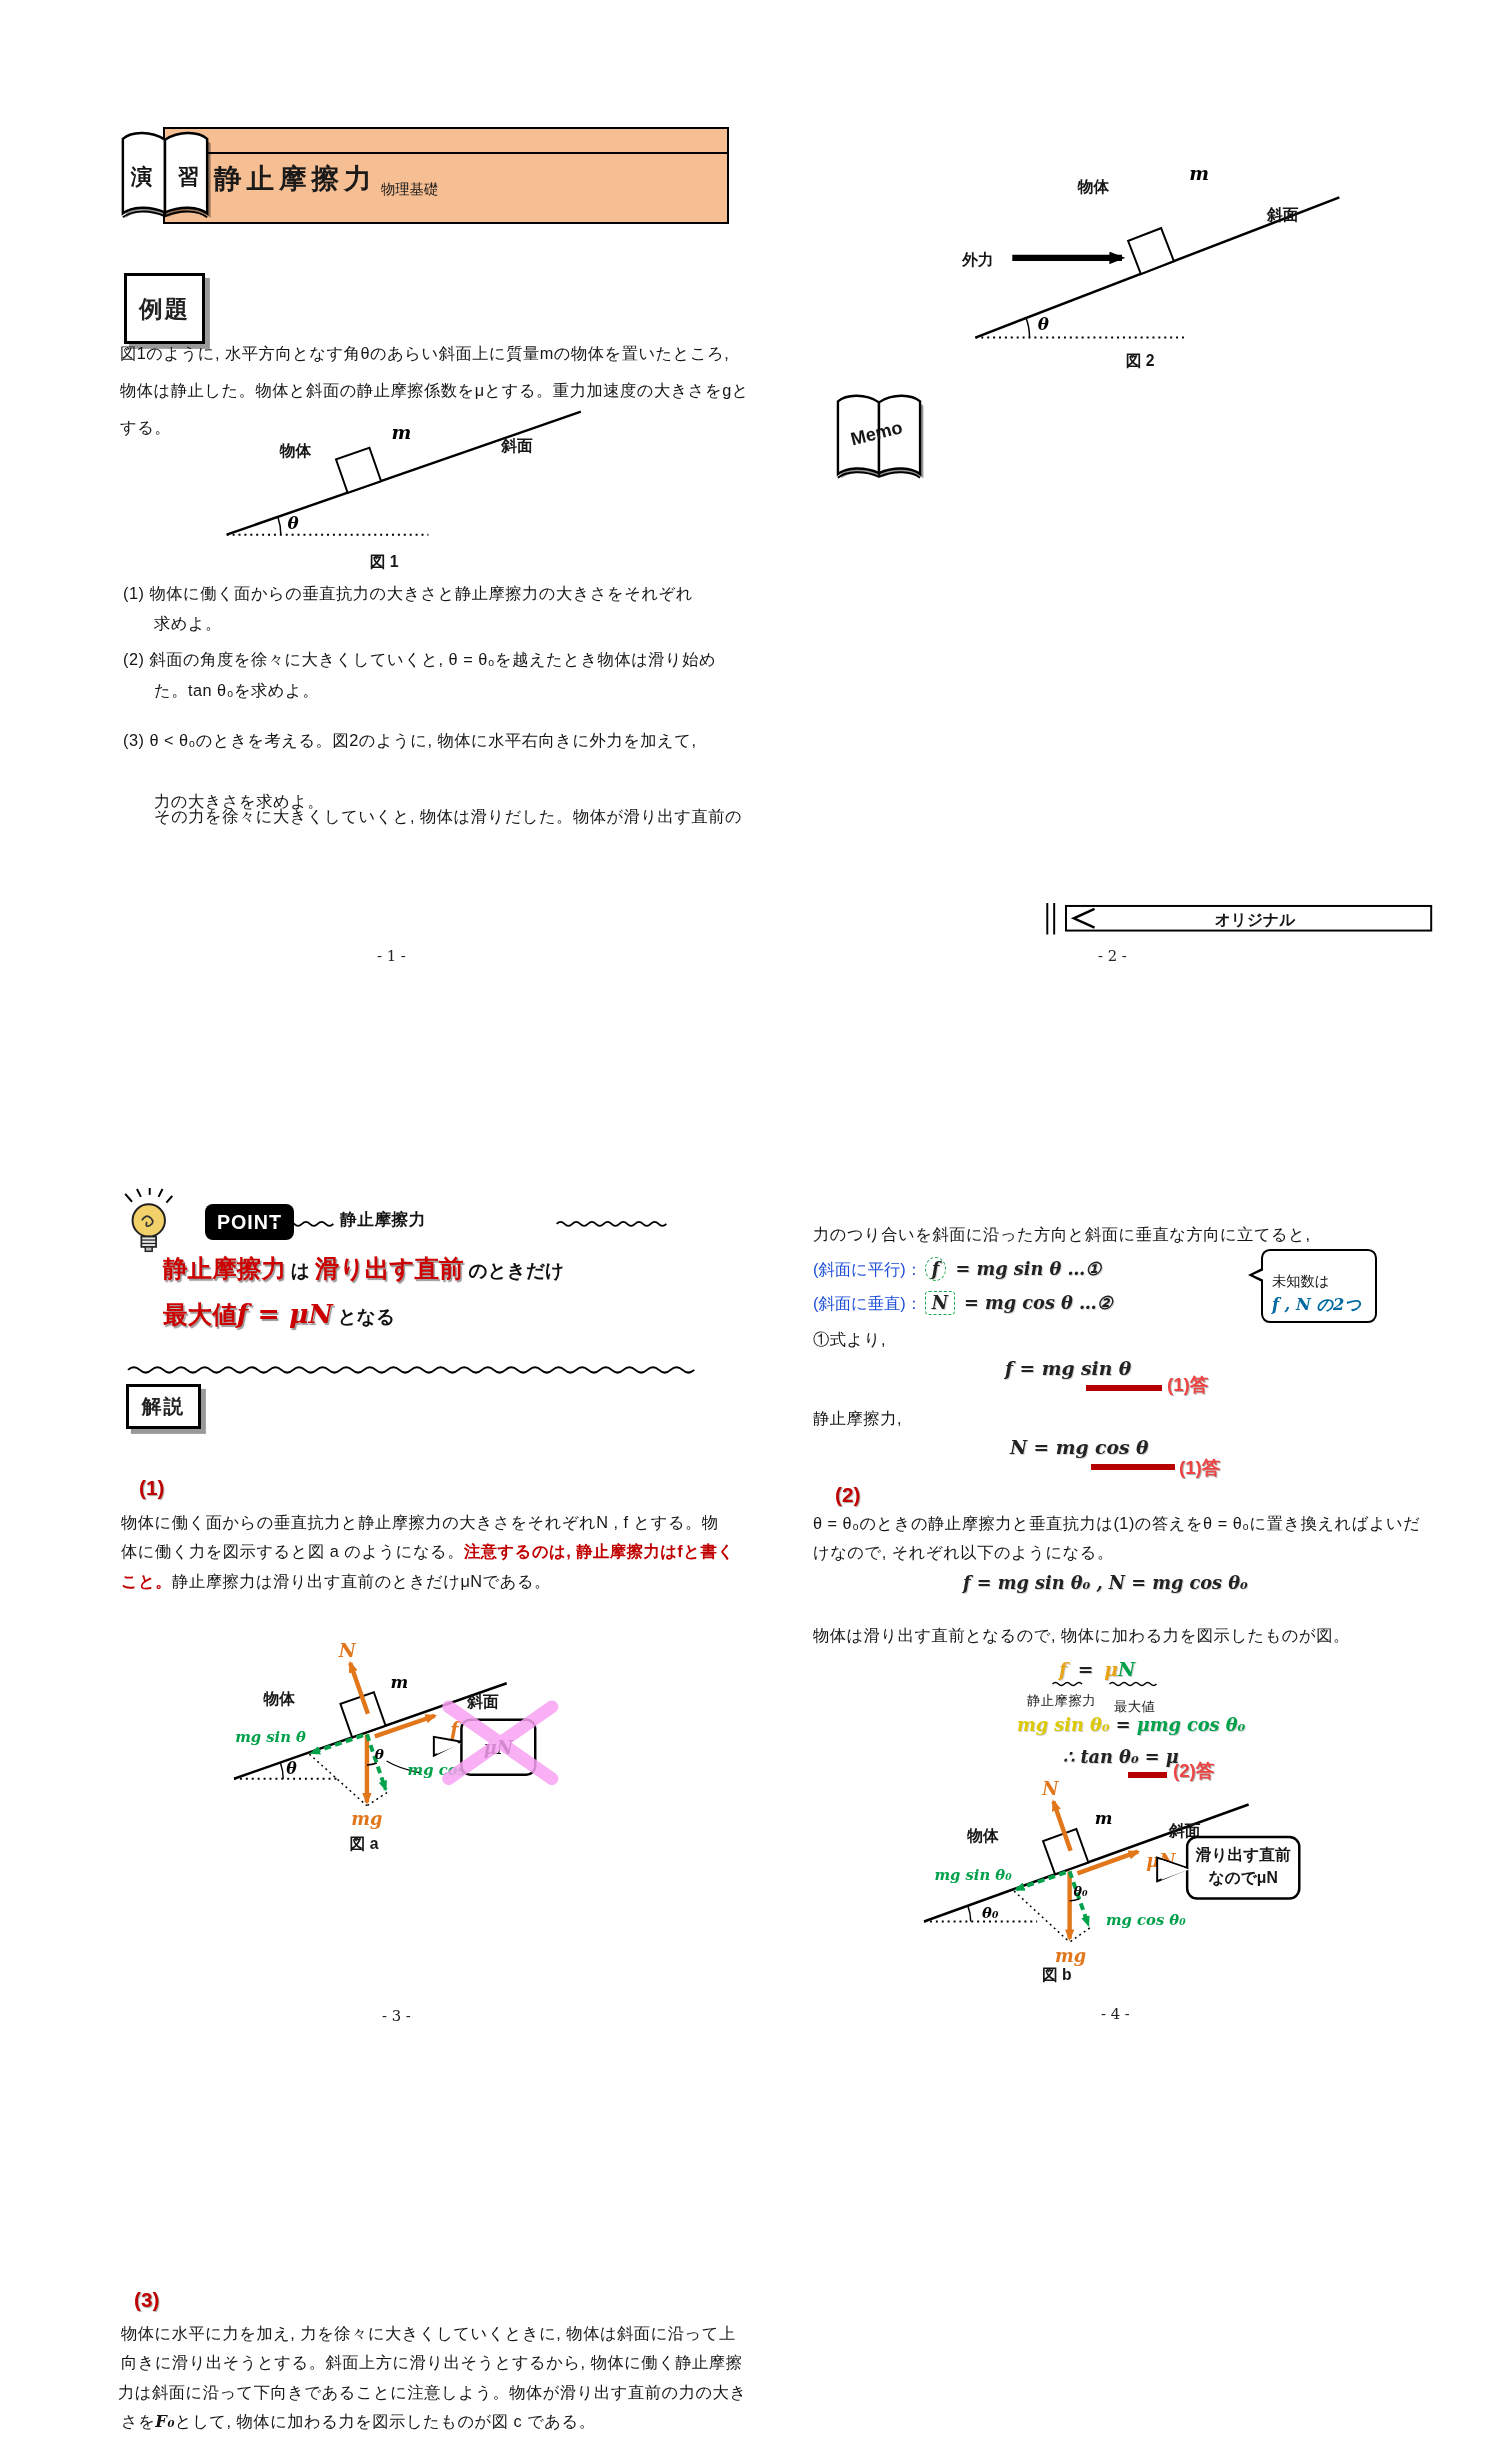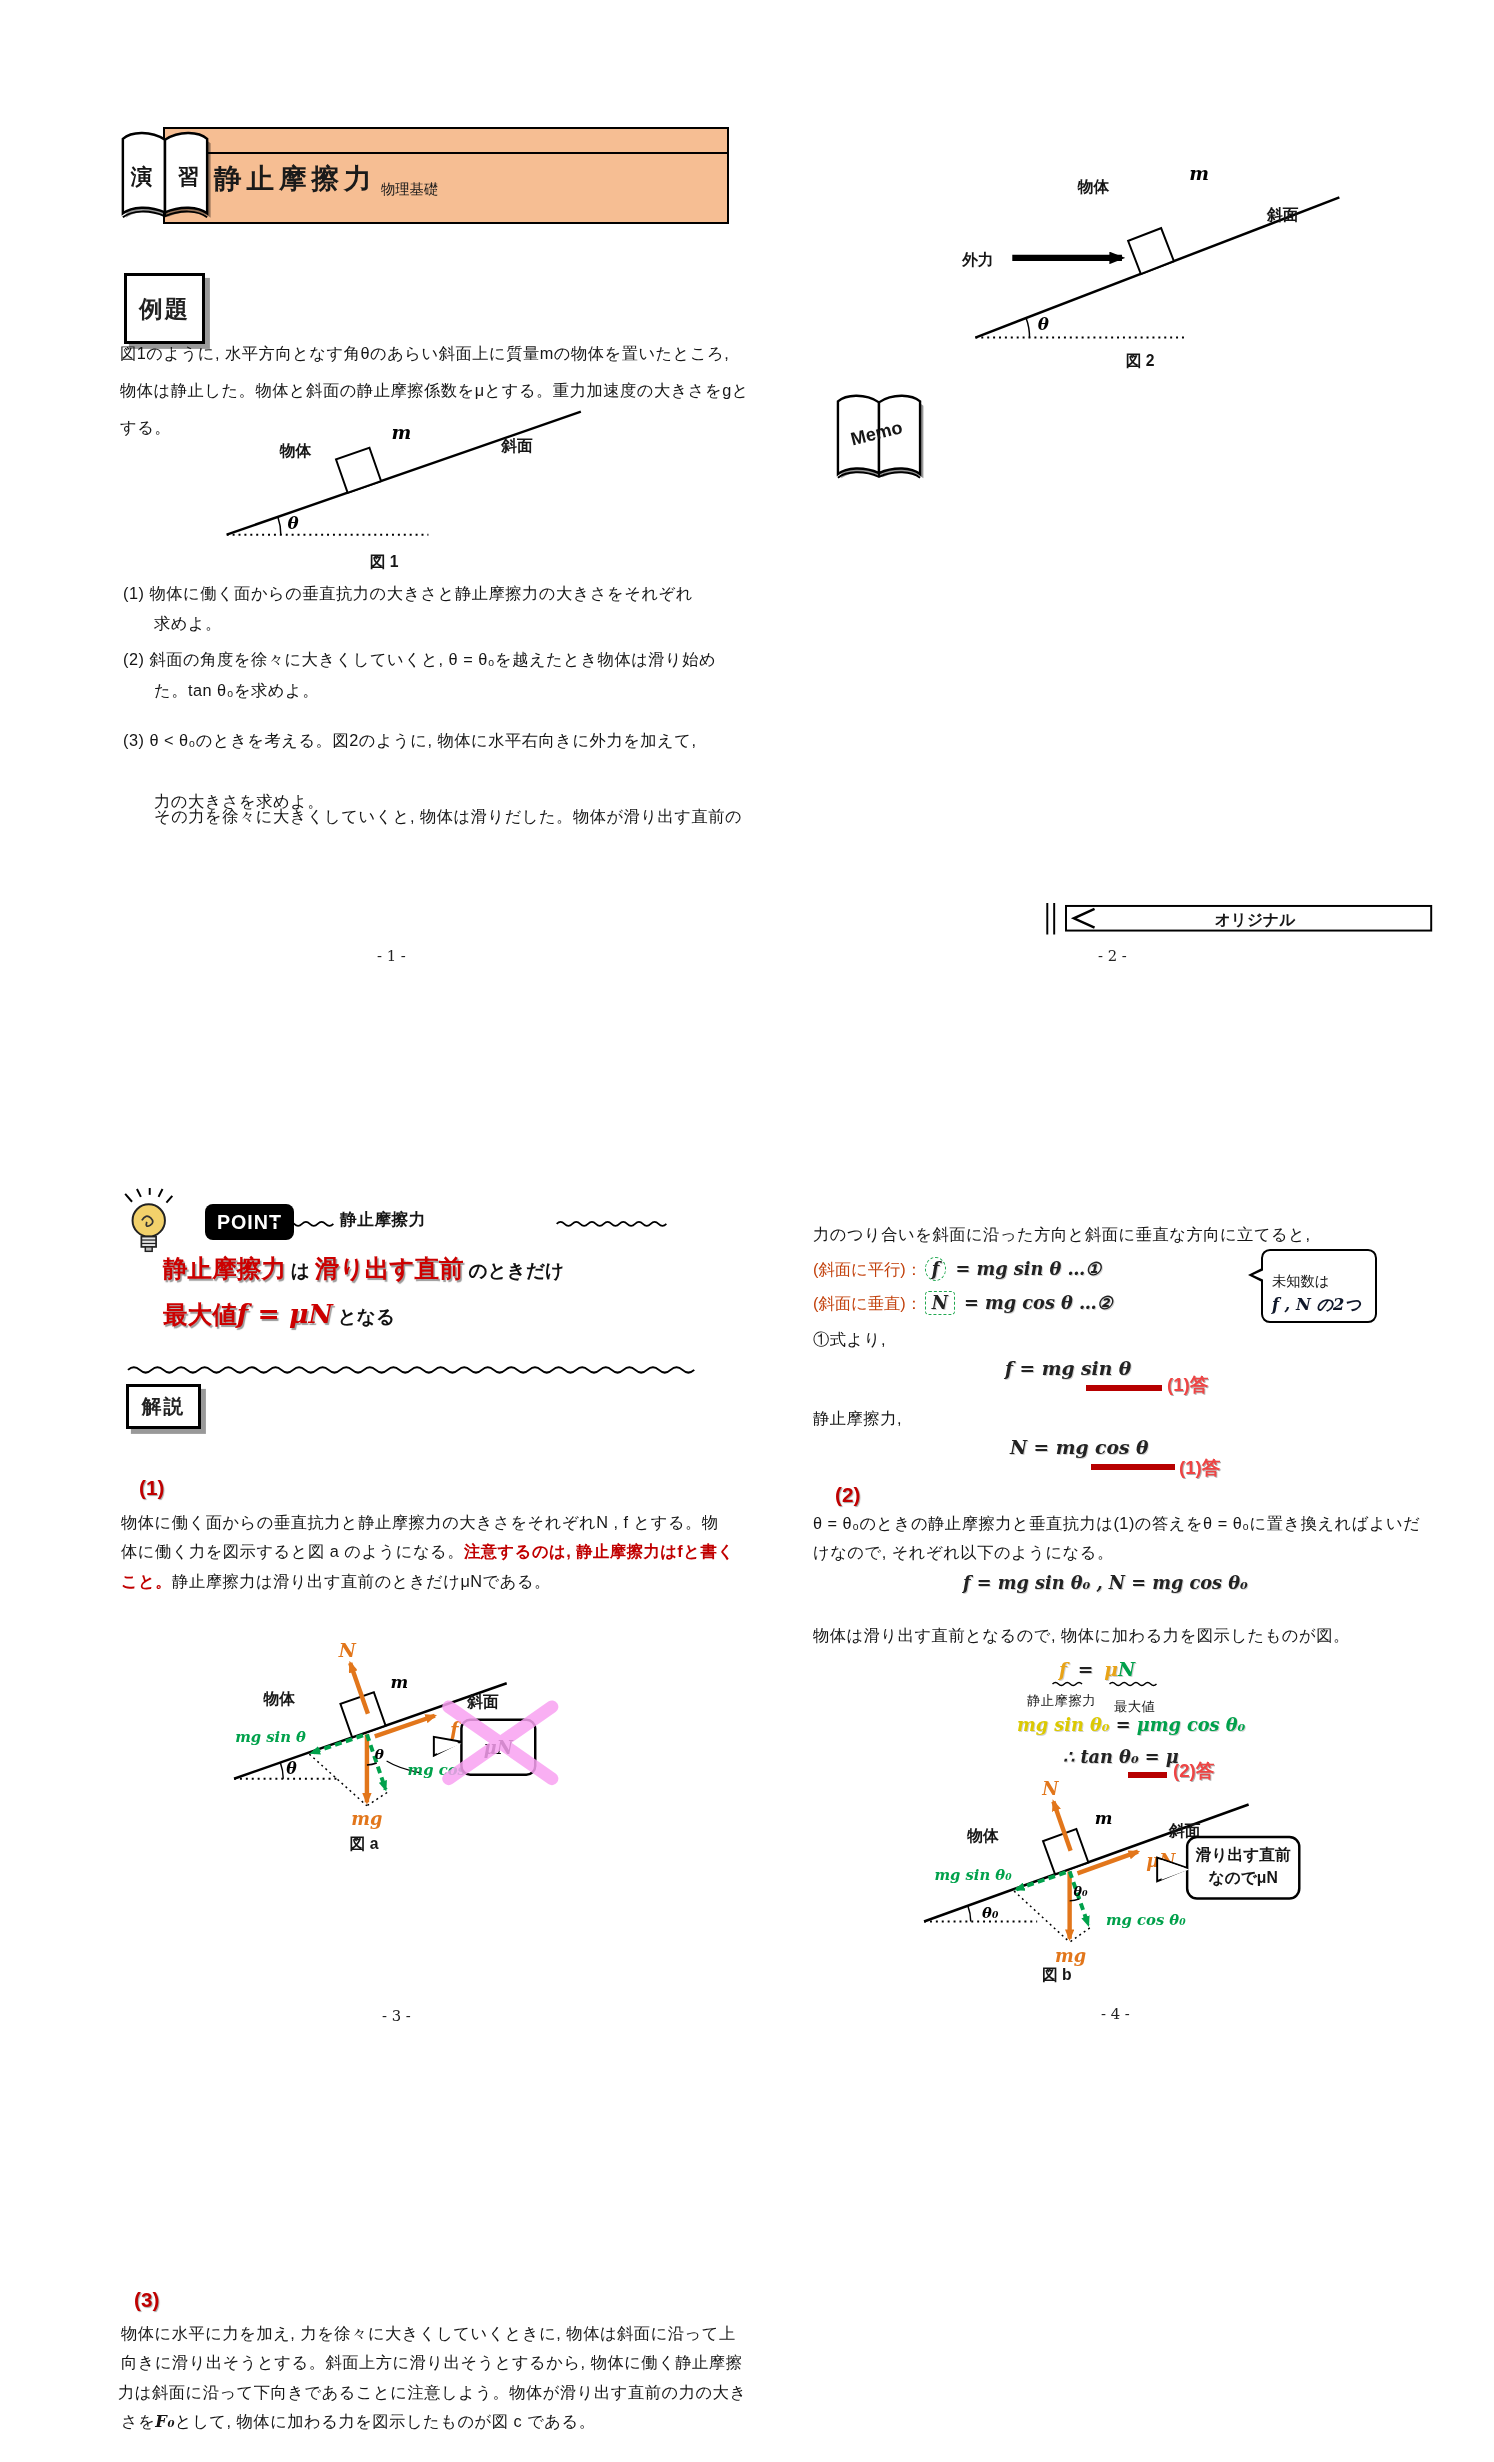--- a/index.html
+++ b/index.html
@@ -4,21 +4,21 @@
 <style>
   html,body{margin:0;padding:0;background:#fff;}
   #canvas{position:relative;width:1495px;height:3176px;background:#fff;overflow:hidden;
           font-family:"Liberation Sans",sans-serif;color:#111;}
   .abs{position:absolute;}
   .t{position:absolute;font-size:16.3px;color:#151515;white-space:nowrap;letter-spacing:0.5px;}
   .m{font-family:"DejaVu Serif",serif;font-style:italic;font-weight:700;}
   .eq{position:absolute;font-family:"DejaVu Serif",serif;font-style:italic;font-weight:700;
       font-size:17.7px;color:#222;white-space:nowrap;text-shadow:1px 1px 0 rgba(0,0,0,.18);}
   .lab{font-family:"Liberation Sans",sans-serif;font-style:normal;font-weight:400;font-size:16.3px;
-       text-shadow:none;color:#c2410c;}
+       text-shadow:none;color:#1d4ed8;}
   .redbold{color:#C00000;font-weight:700;}
   .snum{position:absolute;color:#C00000;font-weight:800;font-size:20.7px;
         text-shadow:1px 1px 1px rgba(0,0,0,.35);}
   .ans{position:absolute;color:#ef4444;font-weight:800;font-size:18.7px;
        text-shadow:1px 1px 0.5px rgba(0,0,0,.3);white-space:nowrap;}
   .rbar{position:absolute;background:#B70000;height:5.9px;} .green{color:#00A14B;} .gold{color:#E8A317;}
   .yellow{color:#DCC900;}
   .boxlabel{position:absolute;display:flex;align-items:center;justify-content:center;
     border:3px solid #000;background:#fff;font-weight:800;letter-spacing:2px;color:#222;
     box-shadow:4.9px 4.9px 0 rgba(70,70,70,.55);}
@@ -30,21 +30,21 @@
   .band-sub{position:absolute;left:216px;top:51px;font-size:14.3px;color:#1a1a1a;}
   .badge{position:absolute;background:#000;color:#fff;border-radius:7.9px;
          display:flex;align-items:center;justify-content:center;font-weight:800;}
   .think{position:absolute;background:#fff;border:2.5px solid #000;border-radius:8.9px;
          padding:4.9px 8.9px;z-index:3;}
   .think:before{content:"";position:absolute;left:-21.7px;top:16.7px;width:0;height:0;
      border:7.9px solid transparent;border-right:14.8px solid #000;}
   .think:after{content:"";position:absolute;left:-14.8px;top:18.7px;width:0;height:0;
      border:5.9px solid transparent;border-right:11.8px solid #fff;}
   .think .l1{font-size:14.3px;color:#111;margin-top:16px;}
-  .think .l2{font-size:16.3px;color:#0f172a;margin-top:3px;}
+  .think .l2{font-size:16.3px;color:#0369a1;margin-top:3px;}
   .enc{display:inline-block;border:1.5px dashed #1FA84F;padding:0 5.9px;margin:0 3px;line-height:1.25;}
   .enc-c{border-radius:50%;}
   .enc-b{border-radius:3.9px;}
   .wavy{position:absolute;}
   .redhead{position:absolute;white-space:nowrap;}
   .redhead .big{font-size:24.6px;font-weight:800;color:#CC0000;text-shadow:1.5px 1.5px 1px rgba(0,0,0,.4);}
   .redhead .blk{font-size:18.7px;font-weight:800;color:#111;margin:0 4.9px;}
   .redhead .mth{font-family:"DejaVu Serif",serif;font-style:italic;font-weight:800;font-size:26.6px;
                 color:#CC0000;text-shadow:1.5px 1.5px 1px rgba(0,0,0,.4);}
   .footer{position:absolute;font-family:"DejaVu Serif",serif;font-size:14.8px;color:#222;}

